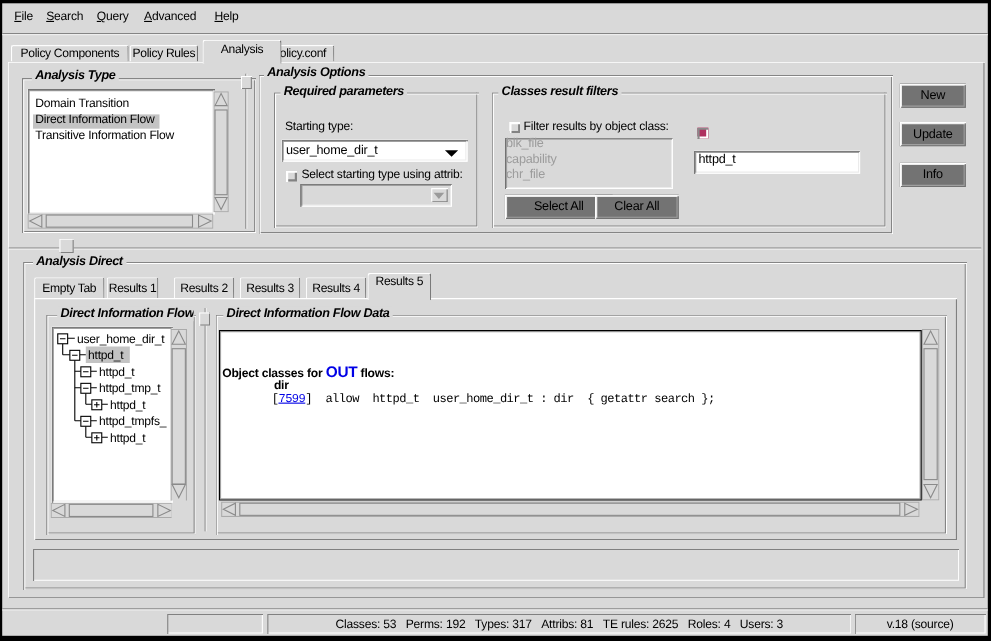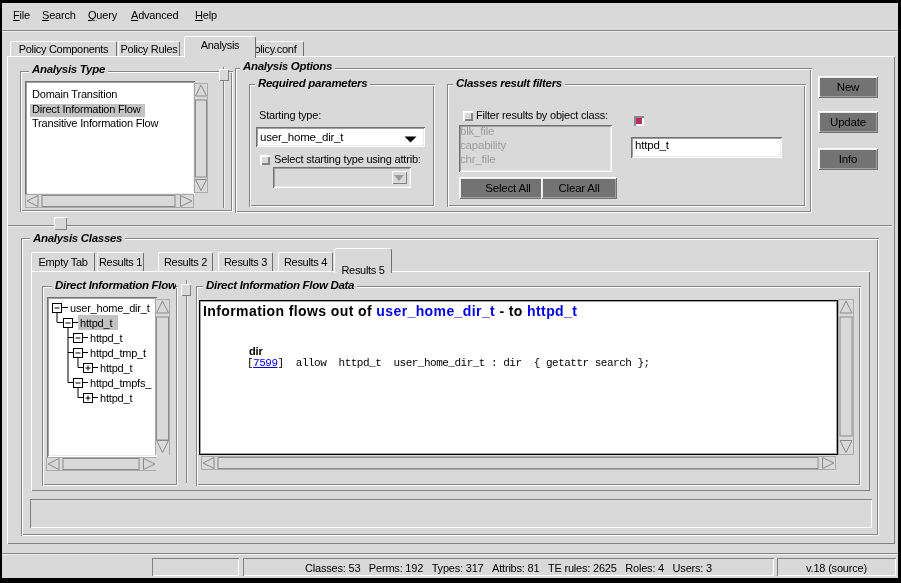--- a/index.html
+++ b/index.html
@@ -95,29 +95,29 @@
 
 <div class="btn rz" style="left:816px;top:73px;width:60px;height:22px">New</div>
 <div class="btn rz" style="left:816px;top:108px;width:60px;height:22px">Update</div>
 <div class="btn rz" style="left:816px;top:145px;width:60px;height:22px">Info</div>
 
 <div class="ab" style="left:6px;top:222px;width:884px;height:1px;background:#848484"></div>
 <div class="ab" style="left:6px;top:223px;width:884px;height:1px;background:#f0f0f0"></div>
 <div class="ab r1" style="left:52px;top:214px;width:13px;height:13px;background:#d9d9d9"></div>
 
 <div class="ab gf" style="left:19px;top:235px;width:858px;height:298px"></div>
-<div class="lbl" style="left:28px;top:229px">Analysis Classes</div>
+<div class="lbl" style="left:28px;top:229px">Analysis Direct</div>
 
 <div class="ab r1" style="left:29px;top:268px;width:839px;height:220px"></div>
 <div class="tab" style="left:29px;top:249px;width:64px;height:19px">Empty Tab</div>
 <div class="tab" style="left:95px;top:249px;width:47px;height:19px">Results 1</div>
 <div class="tab" style="left:156px;top:249px;width:55px;height:19px">Results 2</div>
 <div class="tab" style="left:216px;top:249px;width:55px;height:19px">Results 3</div>
 <div class="tab" style="left:276px;top:249px;width:55px;height:19px">Results 4</div>
-<div class="tab" style="left:332px;top:245px;width:58px;height:25px;border-radius:3px 3px 0 0;align-items:flex-start;padding-top:15px">Results 5</div>
+<div class="tab" style="left:332px;top:245px;width:58px;height:25px;border-radius:3px 3px 0 0;align-items:flex-start;padding-top:1px">Results 5</div>
 
 <div class="ab gf" style="left:40px;top:283px;width:136px;height:200px"></div>
 <div class="lbl" style="left:50px;top:276px;max-width:124px;overflow:hidden">Direct Information Flow T</div>
 <div class="ab sk" style="left:45px;top:294px;width:110px;height:160px;background:#fff"></div>
 
 <svg class="ab" style="left:46px;top:295px" width="107" height="156" font-family="&quot;Liberation Sans&quot;,sans-serif" font-size="11" letter-spacing="-0.2">
 <rect x="30" y="17" width="40" height="15" fill="#c3c3c3"></rect>
 <g stroke="#000" stroke-width="1">
 <line x1="13.5" y1="9.5" x2="20" y2="9.5"></line>
 <line x1="9" y1="14.5" x2="9" y2="24.5"></line>
@@ -184,21 +184,21 @@
 <polygon points="109,7 97.5,1.5 97.5,12.5" fill="#d9d9d9" stroke="#8a8a8a" stroke-width="1"></polygon>
 </svg>
 
 <div class="ab" style="left:184px;top:277px;width:1px;height:203px;background:#848484"></div>
 <div class="ab" style="left:185px;top:277px;width:1px;height:203px;background:#f0f0f0"></div>
 <div class="ab r1" style="left:179px;top:281px;width:10px;height:12px;background:#d9d9d9"></div>
 
 <div class="ab gf" style="left:194px;top:283px;width:665px;height:200px"></div>
 <div class="lbl" style="left:201px;top:276px">Direct Information Flow Data</div>
 <div class="ab" style="left:197px;top:297px;width:639px;height:155px;background:#fff;border:1px solid #000;box-shadow:inset 1px 1px 0 #a0a0a0,inset -1px -1px 0 #a0a0a0"></div>
-<div class="t" style="left:201px;top:302px;font-size:14px;font-weight:bold;letter-spacing:0.4px">Information flows out of <span style="color:#0000e6">user_home_dir_t</span> - to <span style="color:#0000e6">httpd_t</span></div>
+<div class="t" style="left:200px;top:329px;font-size:11px;font-weight:bold">Object classes for <span style="color:#0000e6;font-size:14px">OUT</span> flows:</div>
 <div class="t" style="left:247px;top:342px;font-size:11px;font-weight:bold">dir</div>
 <div class="t mono" style="left:245px;top:354px;font-size:11px;letter-spacing:-0.5px">[<span style="color:#0000e6;text-decoration:underline">7599</span>]&nbsp;&nbsp;allow&nbsp;&nbsp;httpd_t&nbsp;&nbsp;user_home_dir_t&nbsp;:&nbsp;dir&nbsp;&nbsp;{&nbsp;getattr&nbsp;search&nbsp;};</div>
 
 <svg class="ab" style="left:836px;top:296px" width="16" height="156">
 <rect x="0" y="0" width="16" height="156" fill="#d9d9d9"></rect>
 <rect x="0.5" y="0.5" width="15" height="155" fill="none" stroke="#aaa"></rect>
 <polygon points="8,2 14,14 2,14" fill="#d9d9d9" stroke="#8a8a8a" stroke-width="1"></polygon>
 <rect x="2" y="18" width="12" height="119" fill="#d9d9d9" stroke="#8a8a8a"></rect>
 <polygon points="8,153.5 2,141.5 14,141.5" fill="#d9d9d9" stroke="#8a8a8a" stroke-width="1"></polygon>
 </svg>

